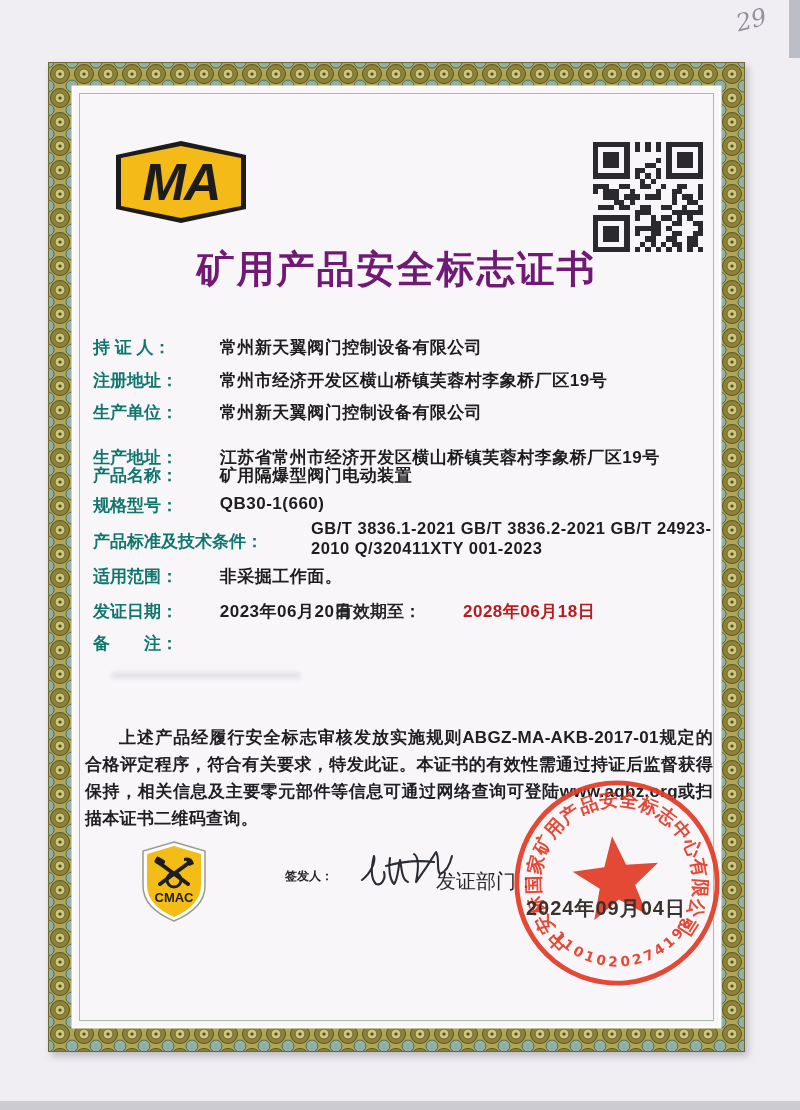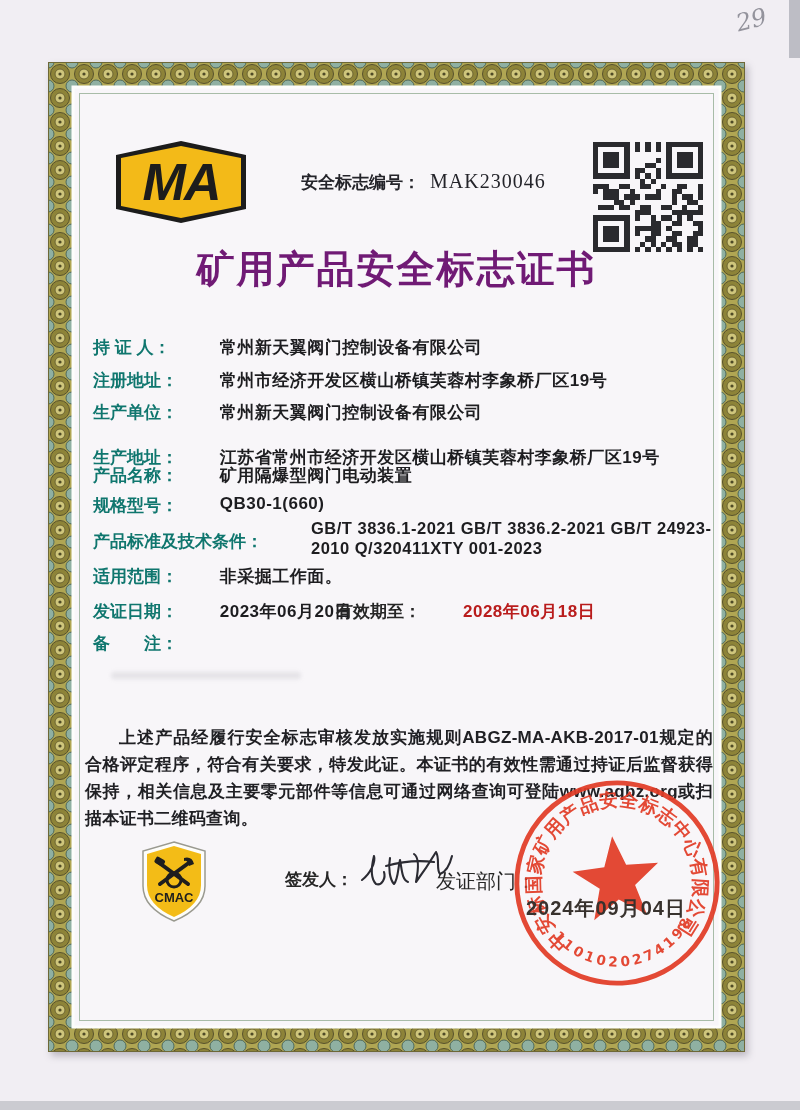--- a/index.html
+++ b/index.html
@@ -27,21 +27,21 @@
   .row-standards .lab{width:auto;}
   .row-standards .val{position:absolute;left:218px;top:-12px;width:404px;white-space:normal;
     line-height:20px;font-size:16.5px;}
   .row-dates .lab2{position:absolute;left:243px;font-weight:700;}
   .row-dates .val2{position:absolute;left:370px;font-weight:700;color:#b91c1c;letter-spacing:.5px;}
   .smudge{position:absolute;left:18px;top:338px;width:190px;height:7px;background:rgba(140,140,148,.18);
     filter:blur(2px);border-radius:4px;}
   .statement{position:absolute;left:37px;top:662px;width:628px;margin:0;font-size:17px;font-weight:600;
     line-height:27px;text-align:justify;text-indent:2em;color:#202024;letter-spacing:.3px;}
   .cmac{position:absolute;left:90px;top:778px;}
-  .signer-label{position:absolute;left:237px;top:806px;font-size:17px;font-weight:700;}
+  .signer-label{position:absolute;left:237px;top:806px;font-size:12px;font-weight:700;}
   .signature{position:absolute;left:308px;top:782px;}
   .dept-label{position:absolute;left:388px;top:806px;font-size:20px;font-weight:400;}
   .stamp{position:absolute;left:461px;top:713px;width:216px;height:216px;opacity:.93;
     transform:rotate(-6deg);}
   .stamp-date{position:absolute;left:478px;top:833px;font-size:20px;font-weight:700;color:#38322e;
     letter-spacing:1px;z-index:5;}
 </style>
 </head>
 <body>
 
@@ -73,23 +73,20 @@
     </svg>
 
     <div class="content">
 
       <svg class="ma-logo" width="138" height="88" viewBox="0 0 138 88">
         <polygon points="4,17 69,3 134,17 134,71 69,85 4,71" fill="#1c1c1c"></polygon>
         <polygon points="9,20 69,8 129,20 129,68 69,80 9,68" fill="#f3ba18"></polygon>
         <text x="69" y="62" text-anchor="middle" font-size="52" font-weight="bold" font-style="italic" font-family="Liberation Sans, sans-serif" fill="#1c1c1c" letter-spacing="-2">MA</text>
       </svg>
 
-      <div class="cert-no">
-        <span>安全标志编号：</span><span class="num">MAK230046</span>
-      </div>
 
       <svg id="qr-svg" class="qr" width="110" height="110" viewBox="0 0 21 21" shape-rendering="crispEdges">
           <rect x="0" y="0" width="1" height="1" fill="#2a2a2e"></rect>
           <rect x="1" y="0" width="1" height="1" fill="#2a2a2e"></rect>
           <rect x="2" y="0" width="1" height="1" fill="#2a2a2e"></rect>
           <rect x="3" y="0" width="1" height="1" fill="#2a2a2e"></rect>
           <rect x="4" y="0" width="1" height="1" fill="#2a2a2e"></rect>
           <rect x="5" y="0" width="1" height="1" fill="#2a2a2e"></rect>
           <rect x="6" y="0" width="1" height="1" fill="#2a2a2e"></rect>
           <rect x="8" y="0" width="1" height="1" fill="#2a2a2e"></rect>

